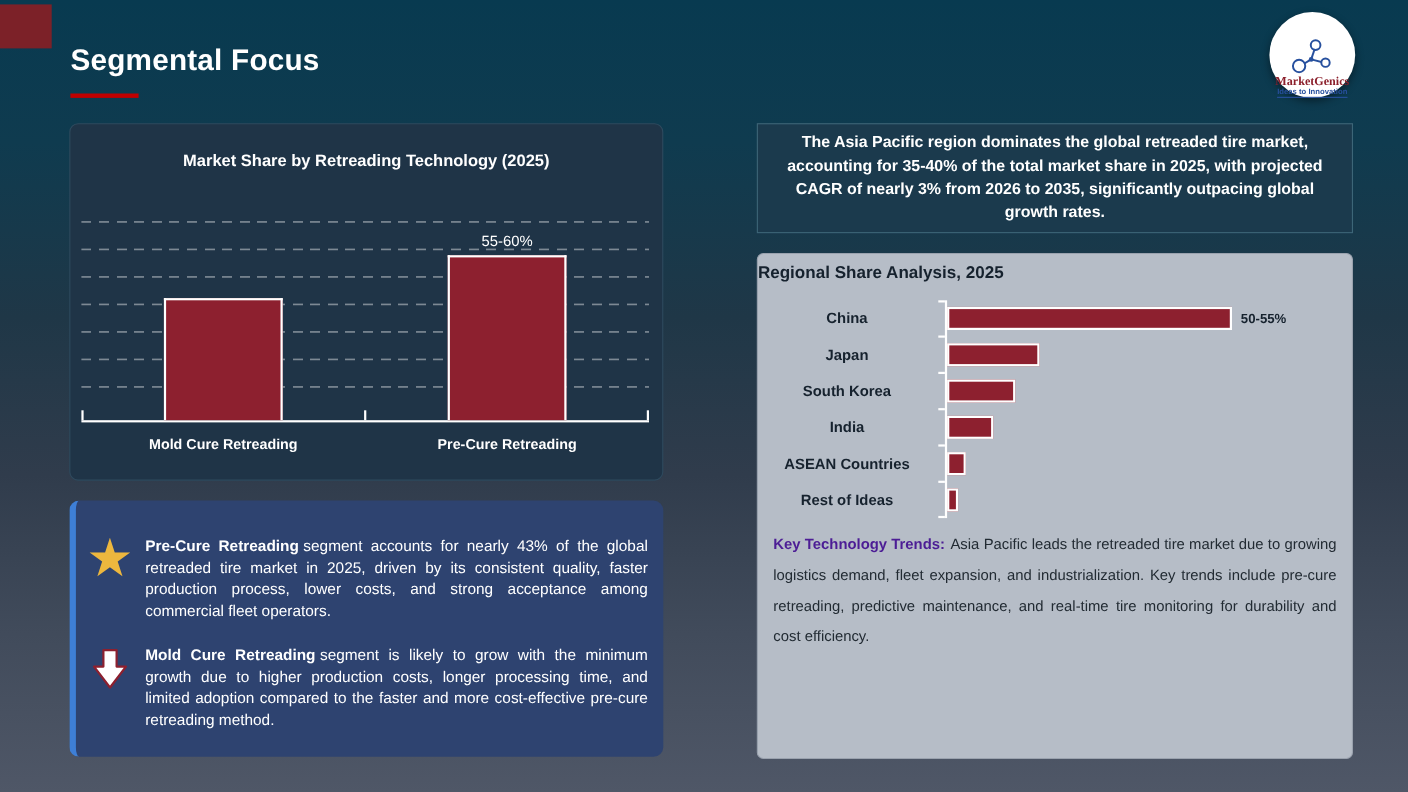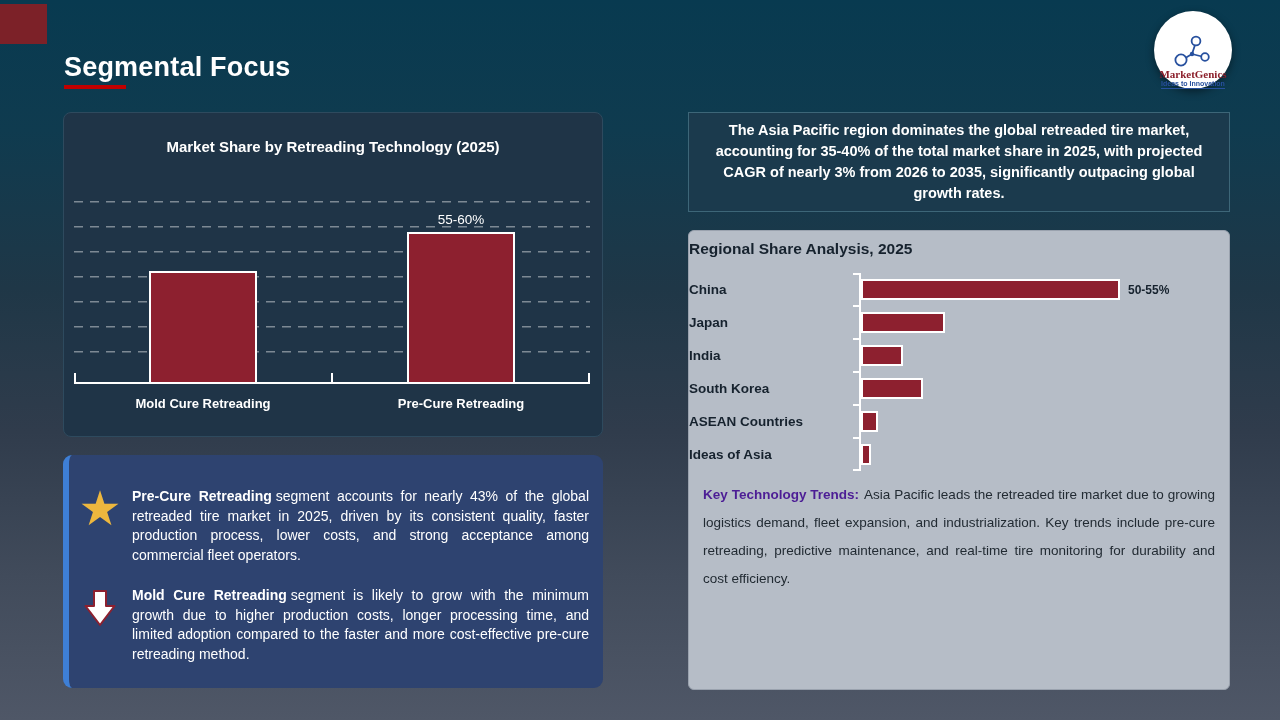--- a/index.html
+++ b/index.html
@@ -4,21 +4,21 @@
 <style>
   html,body { margin:0; padding:0; background:#222; }
   * { box-sizing:border-box; }
   .slide {
     position:relative; width:1280px; height:720px; overflow:hidden;
     font-family:"Liberation Sans", sans-serif;
     background:linear-gradient(180deg,#083A50 0%,#0F3B4F 18%,#1F3747 40%,#303C4C 60%,#414B5B 80%,#4F5767 100%);
   }
   
   .corner-accent { position:absolute; left:0; top:4px; width:47px; height:40px; background:#7C2128; }
-  .page-title { position:absolute; left:64px; top:52px; color:#FFFFFF; font-size:27px; font-weight:bold; letter-spacing:.2px; }
+  .page-title { position:absolute; left:64px; top:40px; color:#FFFFFF; font-size:27px; font-weight:bold; letter-spacing:.2px; }
   .title-underline { position:absolute; left:64px; top:85px; width:62px; height:4px; background:#C00000; }
   .logo { position:absolute; left:1154px; top:11px; width:78px; height:78px; border-radius:50%;
           background:#FFFFFF; box-shadow:0 3px 8px rgba(0,0,0,.45);
           display:flex; flex-direction:column; align-items:center; justify-content:flex-end; }
   .logo-name { font-family:"Liberation Serif", serif; font-weight:bold; font-size:11px; color:#8B1F2B; margin-top:1px; }
   .logo-tagline { font-size:7px; font-weight:bold; color:#27509E; border-bottom:1px solid #27509E; padding-bottom:1px; }
   
   .left-chart { position:absolute; left:63px; top:112px; width:540px; height:325px;
                 background:#1F3447; border:1px solid #2E4A5E; border-radius:8px; }
   .lc-title { text-align:center; color:#FFFFFF; font-weight:bold; font-size:15px; margin-top:25px; }
@@ -50,21 +50,21 @@
                    display:flex; align-items:center; justify-content:center; padding:6px 12px; }
   .highlight-text { color:#FFFFFF; font-weight:bold; font-size:14.5px; line-height:21px; text-align:center; }
   
   .regional-panel { position:absolute; left:688px; top:230px; width:542px; height:460px;
                     background:#B6BDC7; border:1px solid #9AA2AE; border-radius:6px; }
   .rp-title { color:#16222E; font-weight:bold; font-size:15.5px; margin-top:9px; }
   .rchart { position:relative; margin-top:15px; height:198px; }
   .raxis { position:absolute; left:170px; top:0; bottom:0; width:2px; background:#FFFFFF; }
   .rtick { position:absolute; left:164px; width:6px; height:2px; background:#FFFFFF; }
   .rrow { height:33px; display:flex; align-items:center; }
-  .rlabel { width:162px; text-align:left; padding-right:0; font-weight:bold; font-size:13.5px; color:#16222E; }
+  .rlabel { width:162px; text-align:center; padding-right:0; font-weight:bold; font-size:13.5px; color:#16222E; }
   .rbar-zone { display:flex; align-items:center; margin-left:10px; }
   .hbar { height:21px; background:#8D202F; border:2px solid #FFFFFF; }
   .hbar-label { margin-left:8px; font-weight:bold; font-size:12px; color:#16222E; white-space:nowrap; }
   .rnotes { padding:10px 14px 0 14px; font-size:13.5px; color:#222B33; text-align:justify; line-height:28px; }
   .rnote { margin:0 0 3px 0; }
   .note-label { color:#4c1d95; font-weight:bold; margin-right:5px; }
 </style>
 </head>
 <body>
 
@@ -164,42 +164,42 @@
           </div>
       </div>
       <div class="rrow">
         <div class="rlabel">Japan</div>
         <div class="rbar-zone">
             <div class="hbar" style="width: 84px;"></div>
           <div class="hbar-label"></div>
           </div>
       </div>
       <div class="rrow">
+        <div class="rlabel">South Korea</div>
+        <div class="rbar-zone">
+            <div class="hbar" style="width: 62px;"></div>
+          <div class="hbar-label"></div>
+          </div>
+      </div>
+      <div class="rrow">
         <div class="rlabel">India</div>
         <div class="rbar-zone">
             <div class="hbar" style="width: 42px;"></div>
           <div class="hbar-label"></div>
           </div>
       </div>
       <div class="rrow">
-        <div class="rlabel">South Korea</div>
-        <div class="rbar-zone">
-            <div class="hbar" style="width: 62px;"></div>
-          <div class="hbar-label"></div>
-          </div>
-      </div>
-      <div class="rrow">
         <div class="rlabel">ASEAN Countries</div>
         <div class="rbar-zone">
             <div class="hbar" style="width: 17px;"></div>
           <div class="hbar-label"></div>
           </div>
       </div>
       <div class="rrow">
-        <div class="rlabel">Ideas of Asia</div>
+        <div class="rlabel">Rest of Ideas</div>
         <div class="rbar-zone">
             <div class="hbar" style="width: 10px;"></div>
           <div class="hbar-label"></div>
           </div>
       </div>
     </div>
 
     <div class="rnotes">
       <p class="rnote">
         <span class="note-label">Key Technology Trends:</span><span>Asia Pacific leads the retreaded tire market due to growing logistics demand, fleet expansion, and industrialization. Key trends include pre-cure retreading, predictive maintenance, and real-time tire monitoring for durability and cost efficiency.</span>

